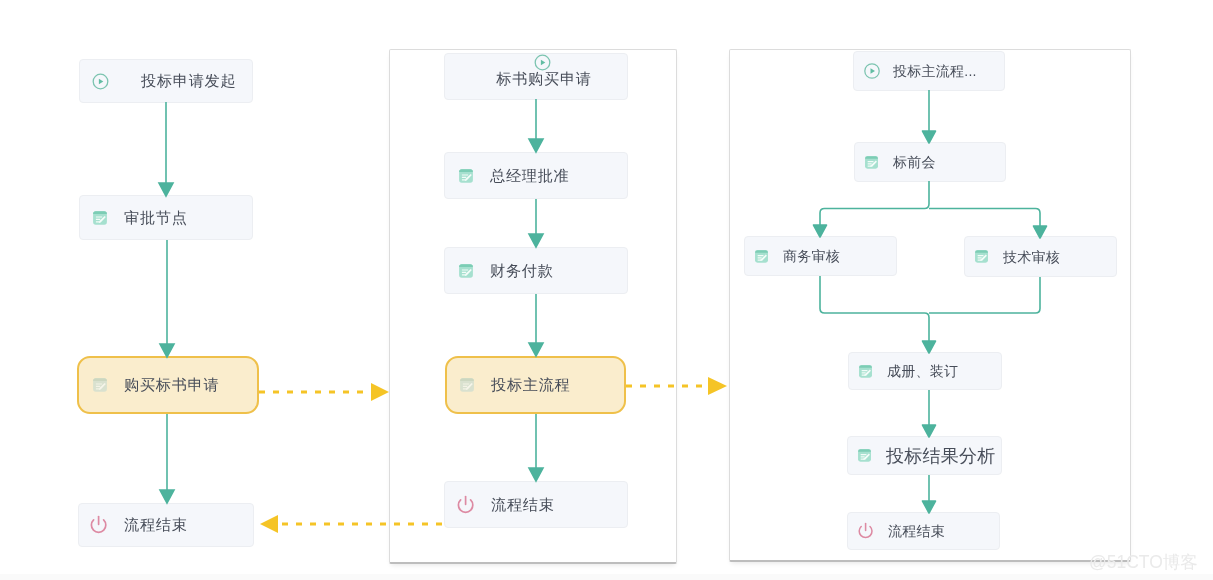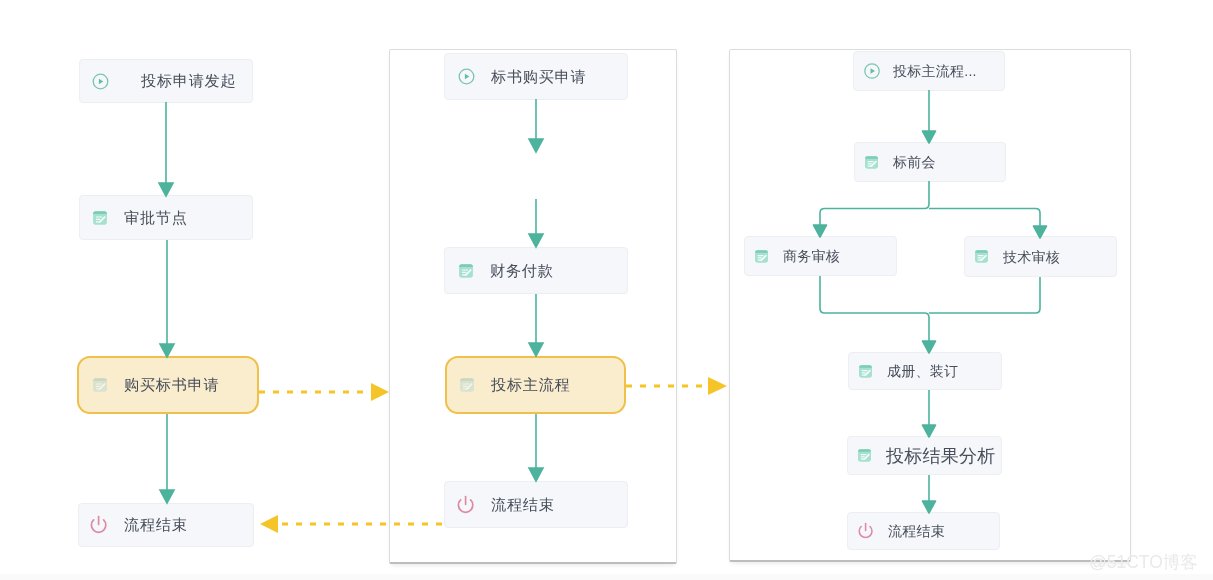--- a/index.html
+++ b/index.html
@@ -75,30 +75,41 @@
       <polygon points="159,183 173,183 166,196"></polygon>
       <line x1="167" y1="240" x2="167" y2="344"></line>
       <polygon points="160,344 174,344 167,357"></polygon>
       <line x1="167" y1="414" x2="167" y2="490"></line>
       <polygon points="160,490 174,490 167,503"></polygon>
     </g>
   </svg>
 
   <div class="panel shadowed" style="left:389px;top:49px;width:288px;height:515px;"></div>
 
-  <div class="node" style="left:444px;top:53px;width:184px;height:47px;">
+  <div class="node" style="left:444px;top:53px;width:184px;height:47px;flex-direction:column;">
     <span class="ico" style="margin-left:13px;">
       <svg width="17" height="17" viewBox="0 0 17 17">
         <circle cx="8.5" cy="8.5" r="7.3" fill="none" stroke="#7cc4b0" stroke-width="1.3"></circle>
         <path d="M6.9 5.7 L11.3 8.5 L6.9 11.3 Z" fill="#62bda3"></path>
       </svg>
     </span>
     <span class="lbl" style="margin-left:16px;">标书购买申请</span>
   </div>
 
+  <div class="node" style="left:444px;top:152px;width:184px;height:47px;">
+    <span class="ico" style="margin-left:13px;">
+      <svg width="16" height="16" viewBox="0 0 16 16">
+        <rect x="1.1" y="1.3" width="13.8" height="13.4" rx="2.6" fill="#a6e0cf"></rect>
+        <path d="M1.1 3.9 V3.9 Q1.1 1.3 3.7 1.3 H12.3 Q14.9 1.3 14.9 3.9 V4.1 H1.1 Z" fill="#7ccdb5"></path>
+        <path d="M3.9 7.0 h6.2 M3.9 9.4 h4.3 M3.9 11.8 h3.6" stroke="#f2fbf8" stroke-width="1.2" stroke-linecap="butt" fill="none"></path>
+        <path d="M12.6 5.9 L13.8 7.1 L8.7 12.4 L6.8 12.9 L7.3 11.0 Z" fill="#f4fcf9"></path>
+      </svg>
+    </span>
+    <span class="lbl" style="margin-left:16px;">总经理批准</span>
+  </div>
 
   <div class="node" style="left:444px;top:247px;width:184px;height:47px;">
     <span class="ico" style="margin-left:13px;">
       <svg width="16" height="16" viewBox="0 0 16 16">
         <rect x="1.1" y="1.3" width="13.8" height="13.4" rx="2.6" fill="#a6e0cf"></rect>
         <path d="M1.1 3.9 V3.9 Q1.1 1.3 3.7 1.3 H12.3 Q14.9 1.3 14.9 3.9 V4.1 H1.1 Z" fill="#7ccdb5"></path>
         <path d="M3.9 7.0 h6.2 M3.9 9.4 h4.3 M3.9 11.8 h3.6" stroke="#f2fbf8" stroke-width="1.2" stroke-linecap="butt" fill="none"></path>
         <path d="M12.6 5.9 L13.8 7.1 L8.7 12.4 L6.8 12.9 L7.3 11.0 Z" fill="#f4fcf9"></path>
       </svg>
     </span>

